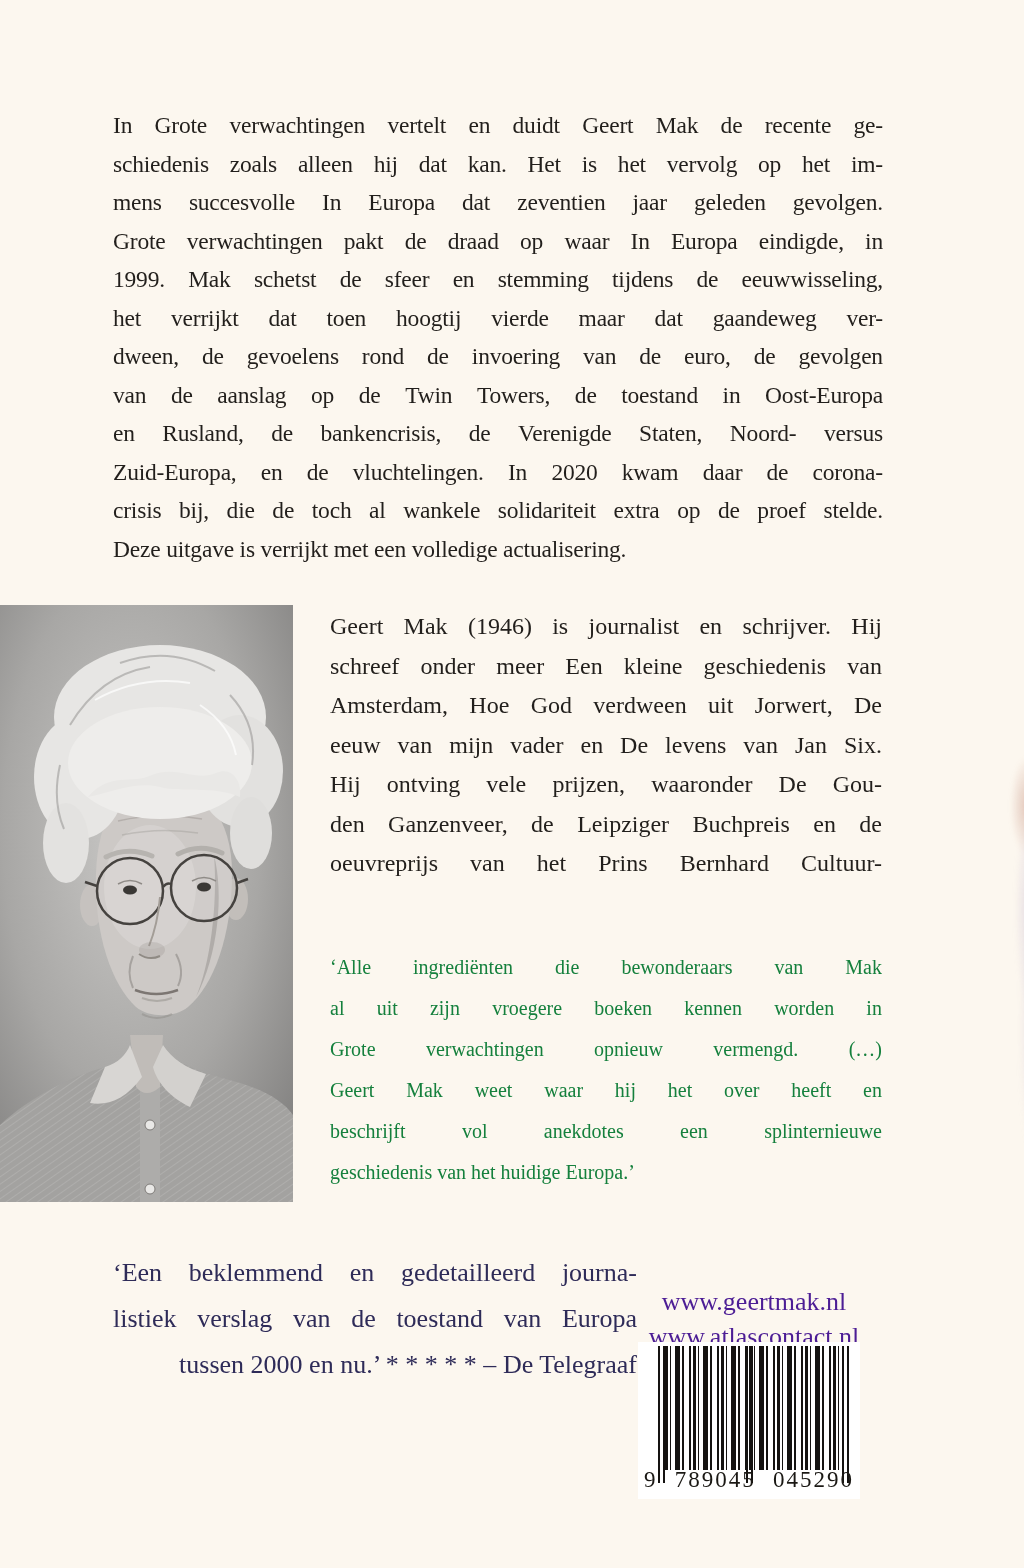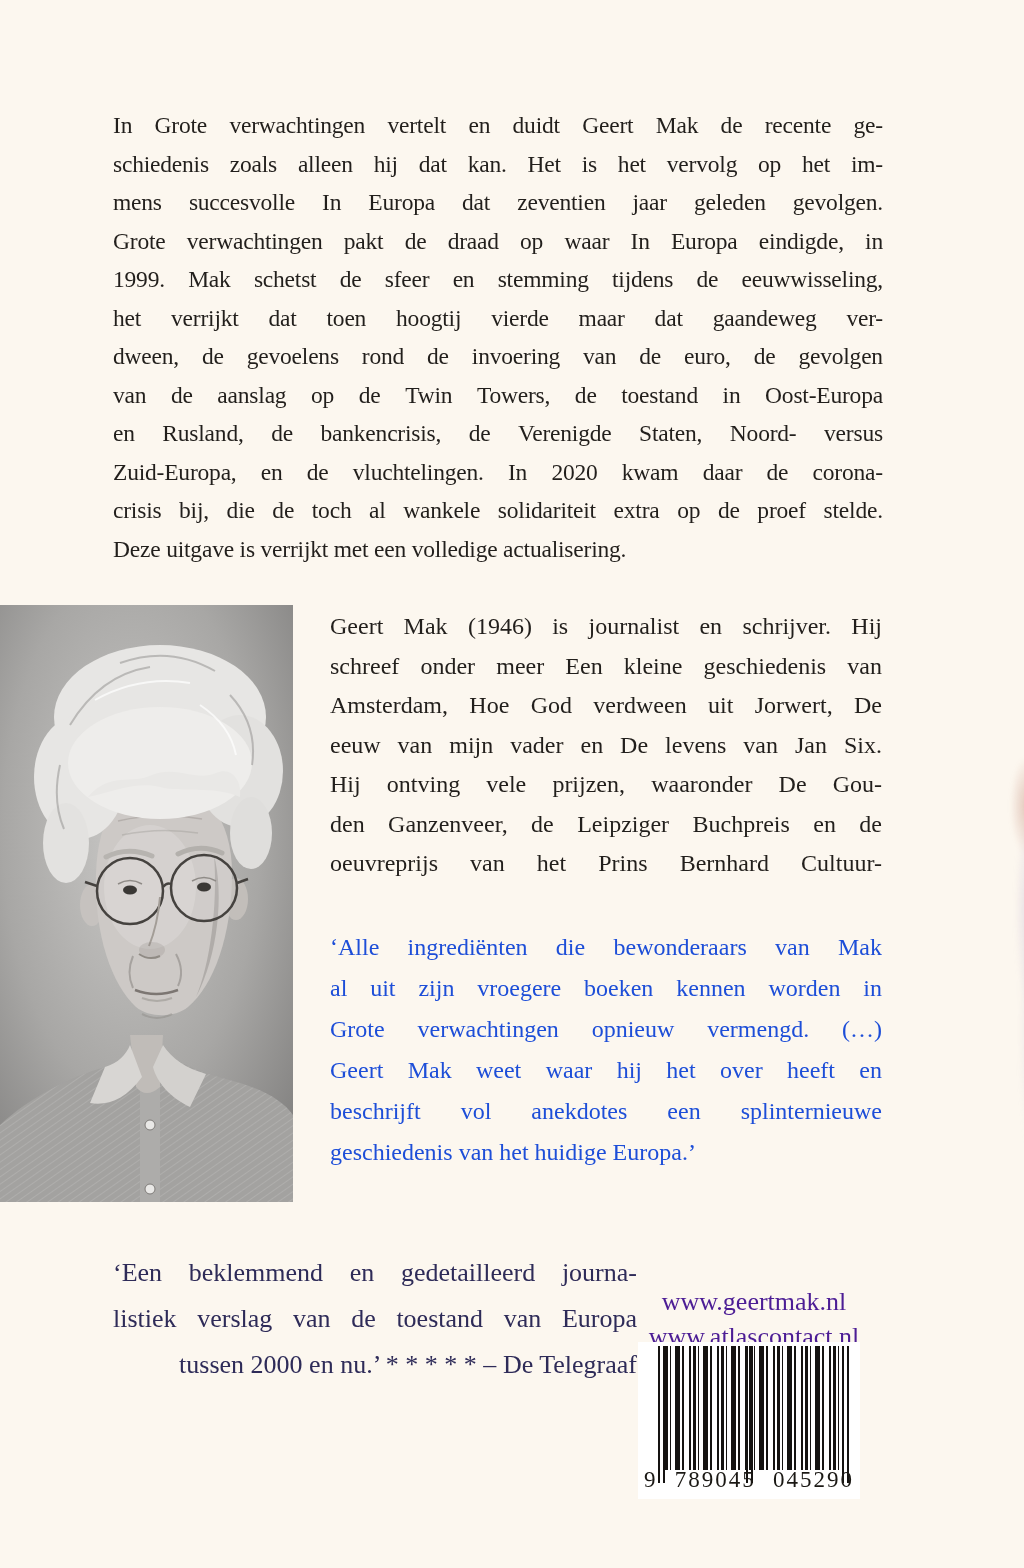--- a/index.html
+++ b/index.html
@@ -32,23 +32,23 @@
   }
   #synopsis .tline { height:38.5px; }
 
   #bio {
     left:330px; top:607px; width:552px;
     font-size:24px; line-height:39.5px;
   }
   #bio .tline { height:39.5px; }
 
   #quote-faz {
-    left:330px; top:927px; width:552px;
-    font-size:24px; line-height:41px;
-    color:#1d4ed8;
+    left:330px; top:947px; width:552px;
+    font-size:20px; line-height:41px;
+    color:#15803d;
   }
   #quote-faz .tline { height:41px; }
 
   #quote-telegraaf {
     left:113px; top:1250px; width:524px;
     font-size:26px; line-height:46px;
     color:#2e2b58;
     text-align:right;
   }
   #quote-telegraaf .tline { height:46px; }

